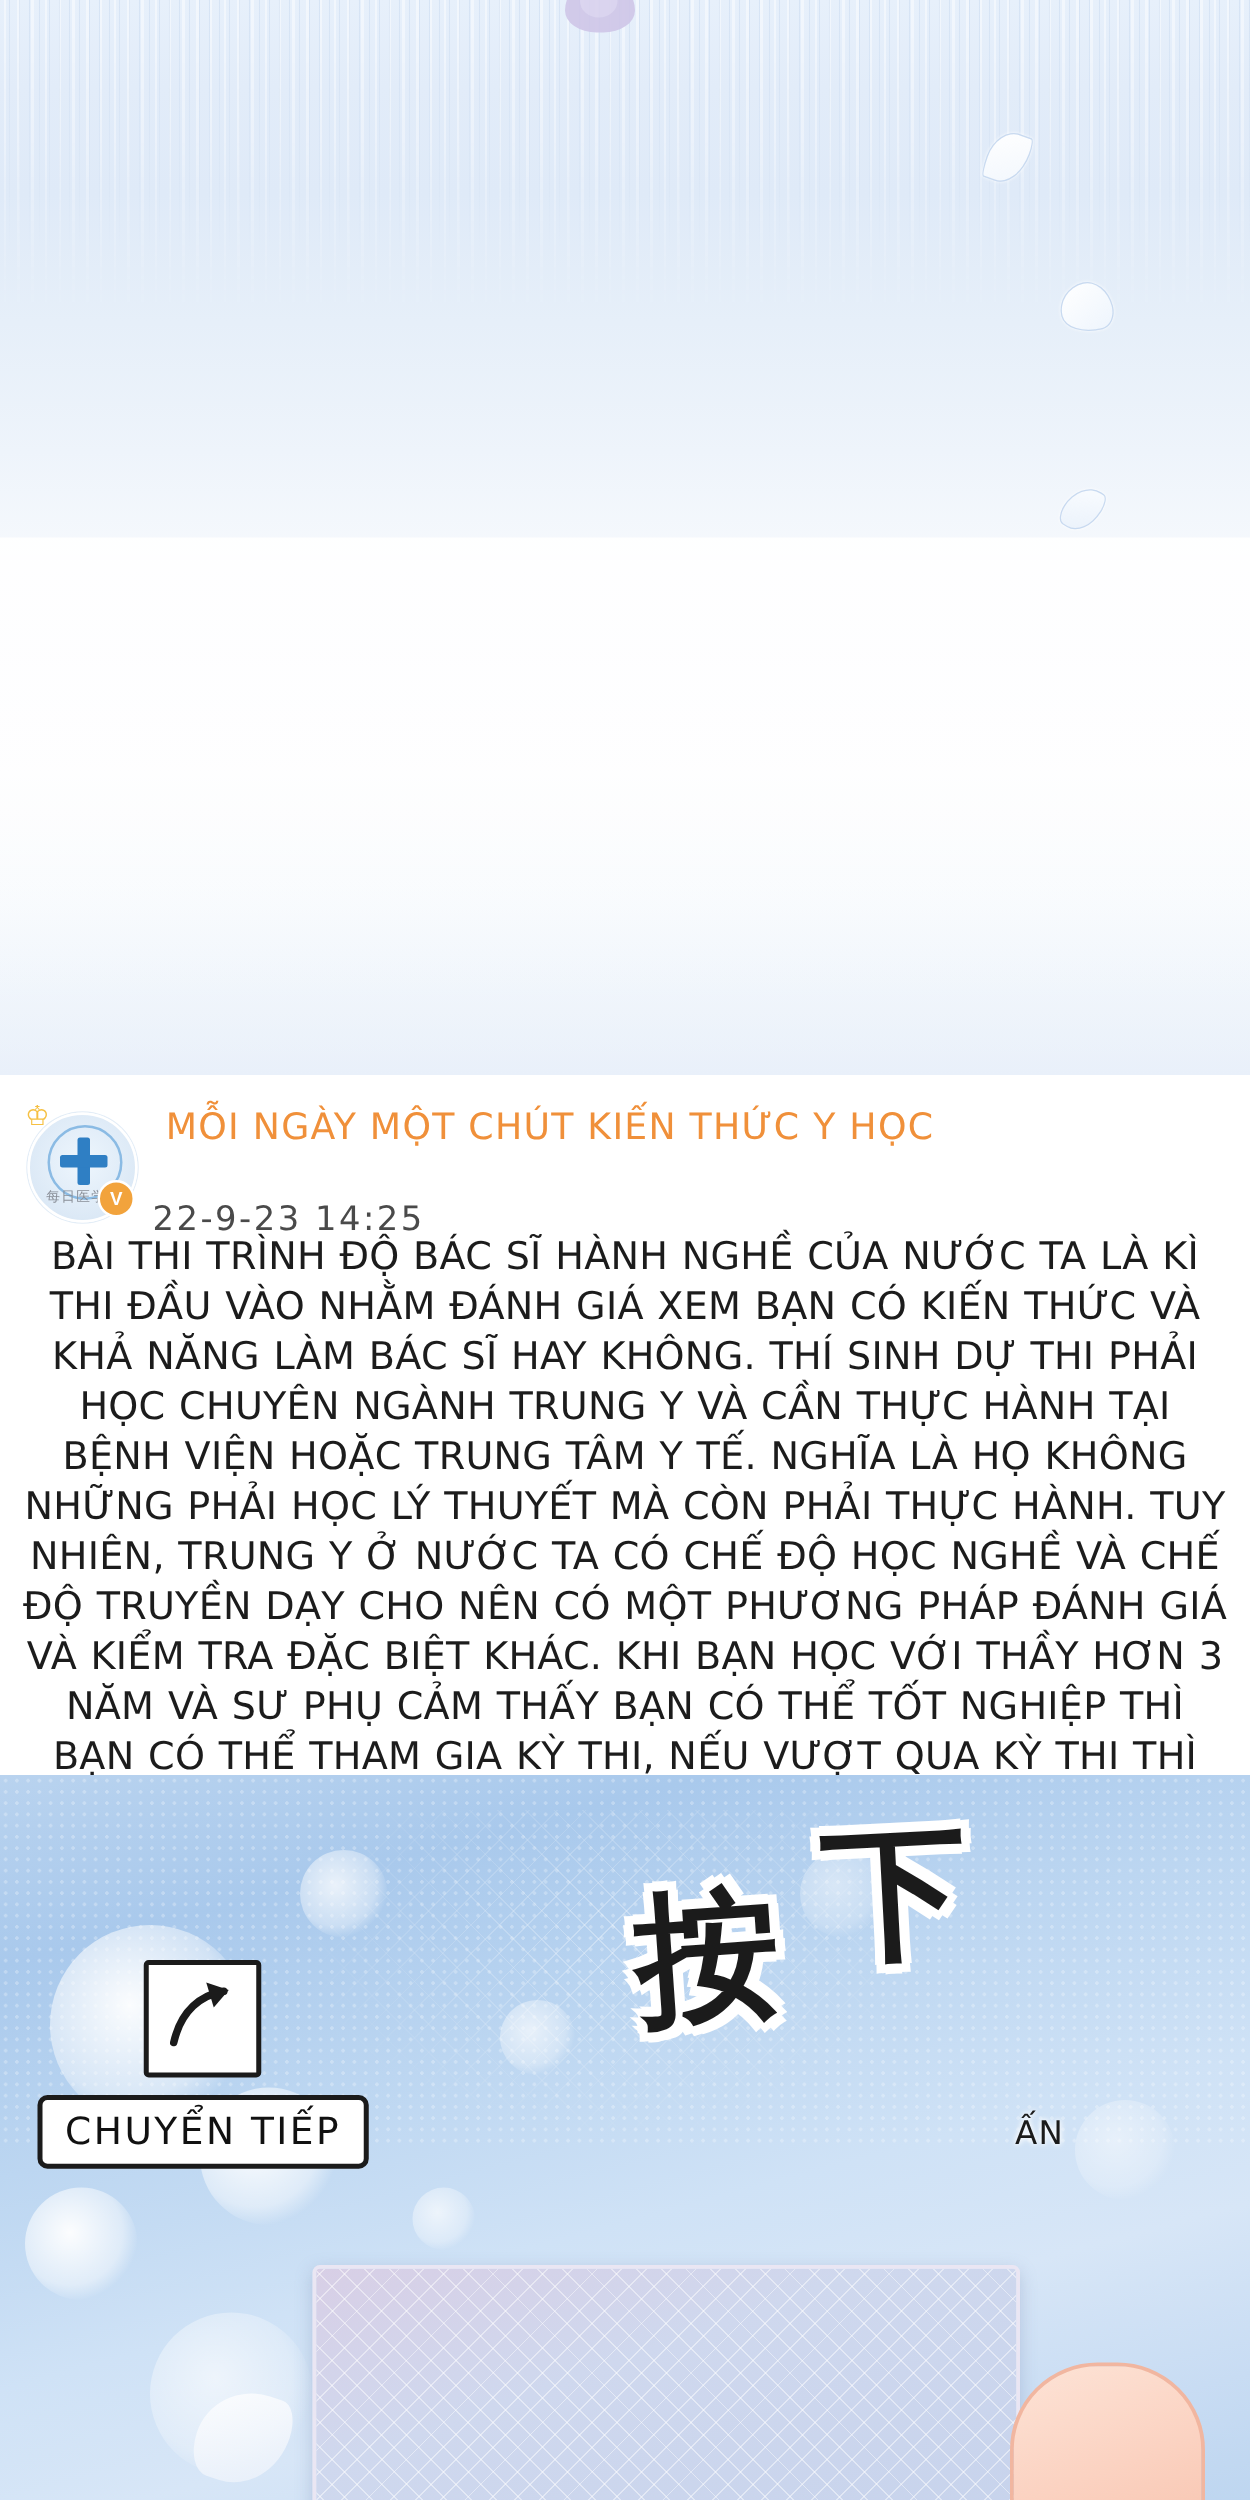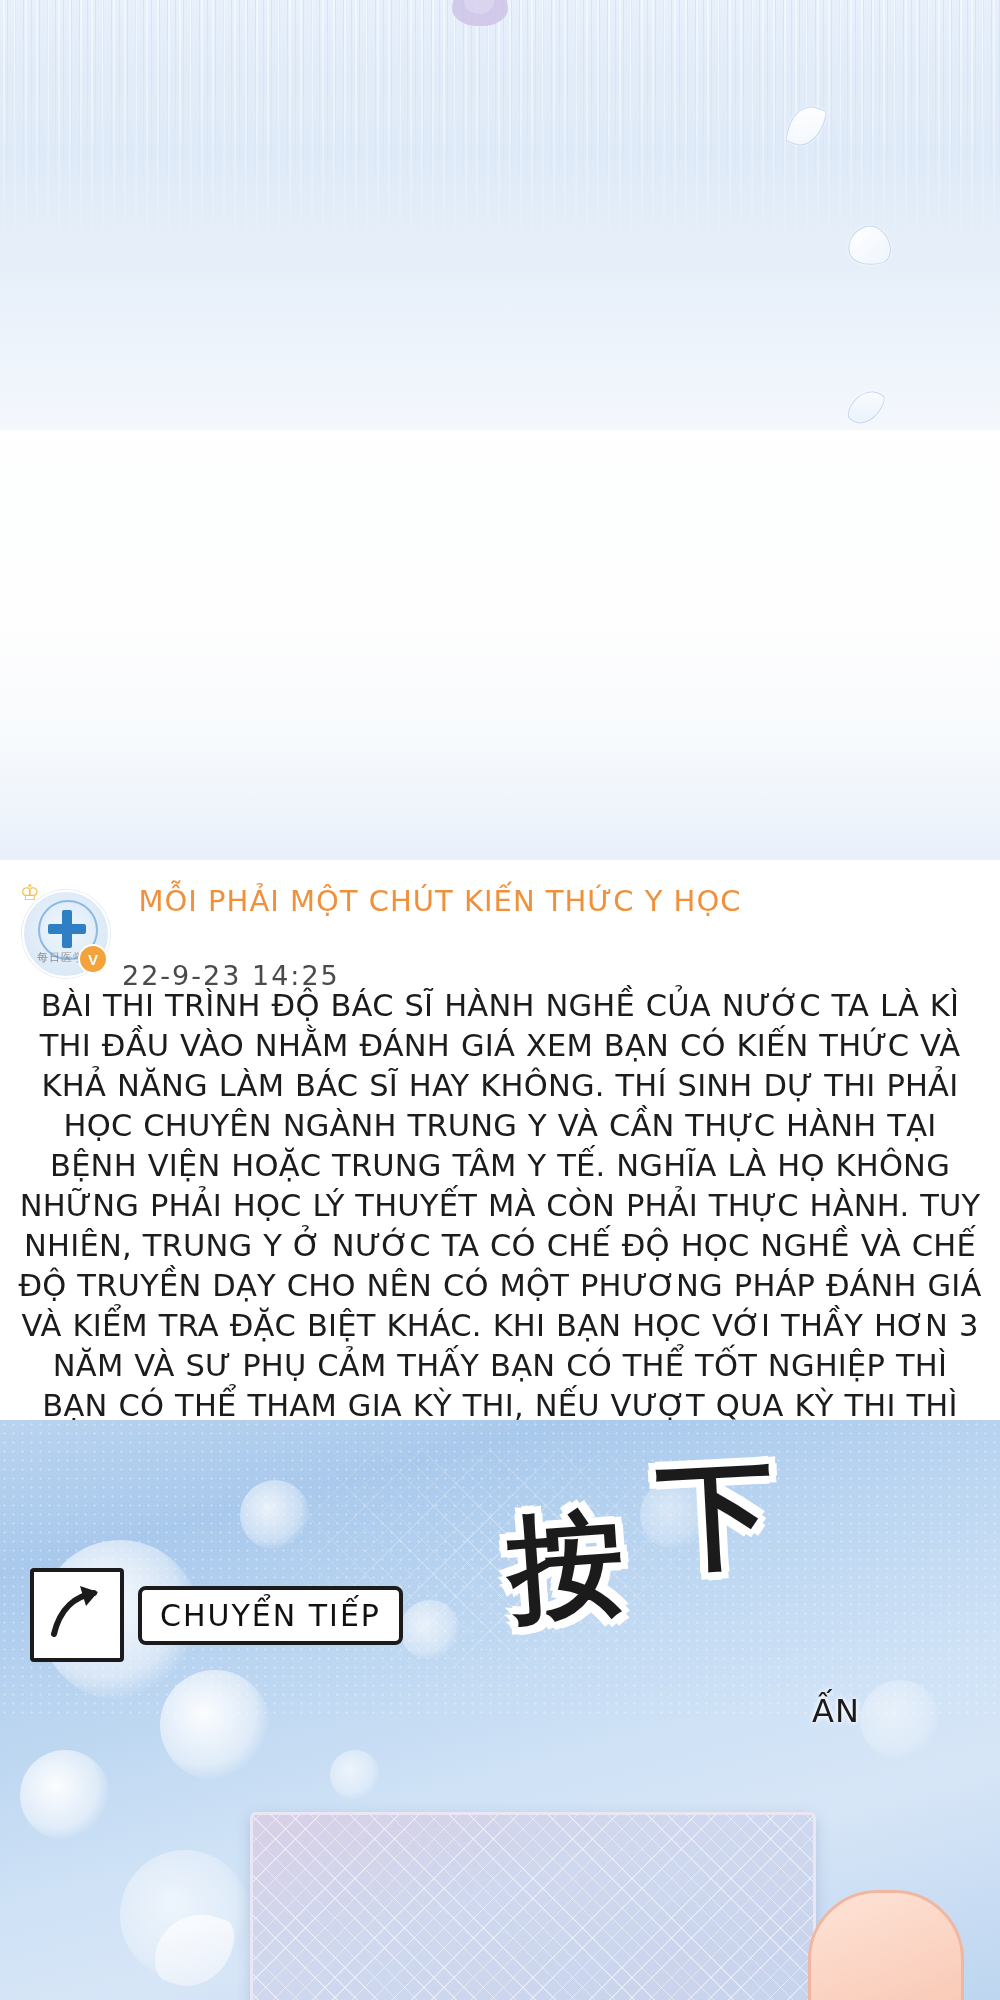--- a/index.html
+++ b/index.html
@@ -297,20 +297,21 @@
       repeating-linear-gradient(45deg, rgba(255,255,255,.45) 0 1px, rgba(255,255,255,0) 1px 14px),
       repeating-linear-gradient(-45deg, rgba(255,255,255,.45) 0 1px, rgba(255,255,255,0) 1px 14px);
   }
 
   .forward-chip {
     position: absolute;
     left: 30px; top: 148px;
     display: flex;
     align-items: center;
     gap: 14px;
+    flex-direction: column;
   }
   .share-box {
     width: 86px; height: 86px;
     background: #ffffff;
     border: 4px solid #1b1b1b;
     border-radius: 4px;
     position: relative;
   }
   .share-box .arrow {
     position: absolute;
@@ -353,21 +354,21 @@
     line-height: 1;
     text-shadow:
       -7px -7px 0 #ffffff, 7px -7px 0 #ffffff, -7px 7px 0 #ffffff, 7px 7px 0 #ffffff,
       0 -8px 0 #ffffff, 0 8px 0 #ffffff, -8px 0 0 #ffffff, 8px 0 0 #ffffff;
   }
   .press-cn .ch1 { left: 10px;  top: 68px; transform: rotate(-4deg); }
   .press-cn .ch2 { left: 160px; top: 18px; transform: rotate(-3deg); }
   .press-vn {
     position: absolute;
     left: 812px; top: 272px;
-    font-size: 32px;
+    font-size: 26px;
     color: #1b1b1b;
     letter-spacing: 1px;
     font-family: "DejaVu Sans", sans-serif;
     text-shadow: 0 0 6px #ffffff, 0 0 4px #ffffff;
   }
 
   .petal-bl {
     position: absolute;
     left: 158px; top: 492px;
     width: 72px; height: 76px;
@@ -396,21 +397,21 @@
 
     <div class="byline">
       <div class="crown">♔</div>
       <div class="avatar">
         <div class="ring"></div>
         <div class="cross-v"></div>
         <div class="cross-h"></div>
         <div class="avatar-cn">每日医学院</div>
       </div>
       <div class="verified">V</div>
-      <div class="byline-title">MỖI PHẢI MỘT CHÚT KIẾN THỨC Y HỌC</div>
+      <div class="byline-title">MỖI NGÀY MỘT CHÚT KIẾN THỨC Y HỌC</div>
       <div class="byline-date">22-9-23  14:25</div>
     </div>
 
     <div class="body-text">BÀI THI TRÌNH ĐỘ BÁC SĨ HÀNH NGHỀ CỦA NƯỚC TA LÀ KÌ THI ĐẦU VÀO NHẰM ĐÁNH GIÁ XEM BẠN CÓ KIẾN THỨC VÀ KHẢ NĂNG LÀM BÁC SĨ HAY KHÔNG. THÍ SINH DỰ THI PHẢI HỌC CHUYÊN NGÀNH TRUNG Y VÀ CẦN THỰC HÀNH TẠI BỆNH VIỆN HOẶC TRUNG TÂM Y TẾ. NGHĨA LÀ HỌ KHÔNG NHỮNG PHẢI HỌC LÝ THUYẾT MÀ CÒN PHẢI THỰC HÀNH. TUY NHIÊN, TRUNG Y Ở NƯỚC TA CÓ CHẾ ĐỘ HỌC NGHỀ VÀ CHẾ ĐỘ TRUYỀN DẠY CHO NÊN CÓ MỘT PHƯƠNG PHÁP ĐÁNH GIÁ VÀ KIỂM TRA ĐẶC BIỆT KHÁC. KHI BẠN HỌC VỚI THẦY HƠN 3 NĂM VÀ SƯ PHỤ CẢM THẤY BẠN CÓ THỂ TỐT NGHIỆP THÌ BẠN CÓ THỂ THAM GIA KỲ THI, NẾU VƯỢT QUA KỲ THI THÌ BẠN CÓ ĐỦ TƯ CÁCH HÀNH NGHỀ Y!</div>
   </div>
 
   <div class="panel-bottom">
     <div class="dots"></div>
     <div class="lattice"></div>
 

